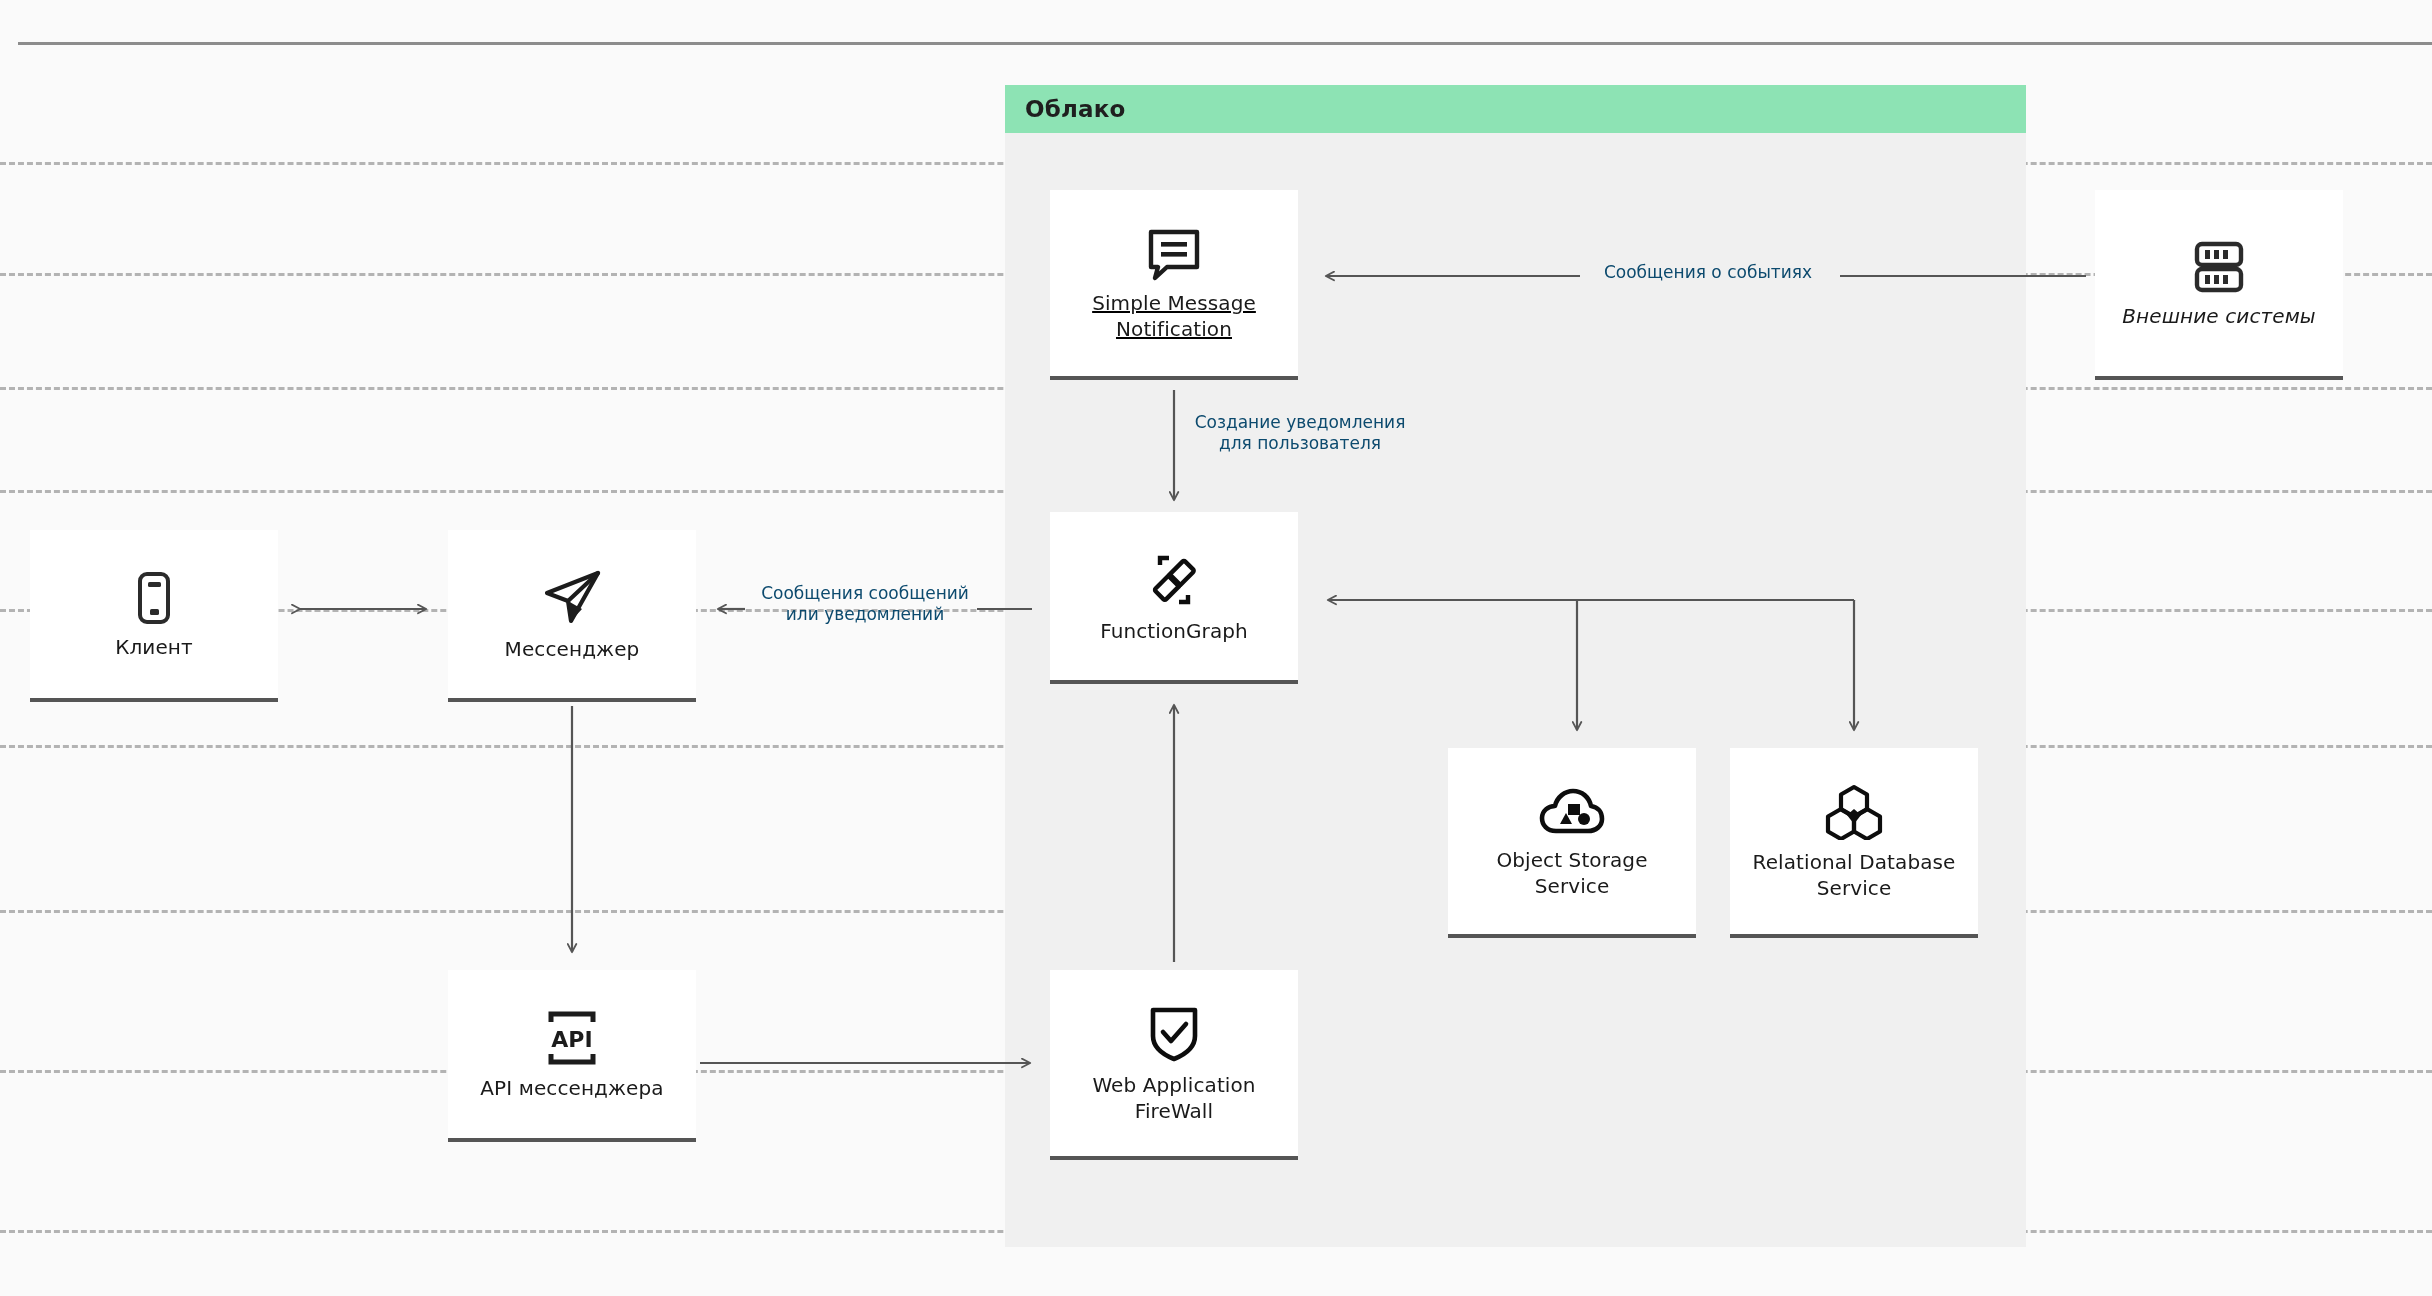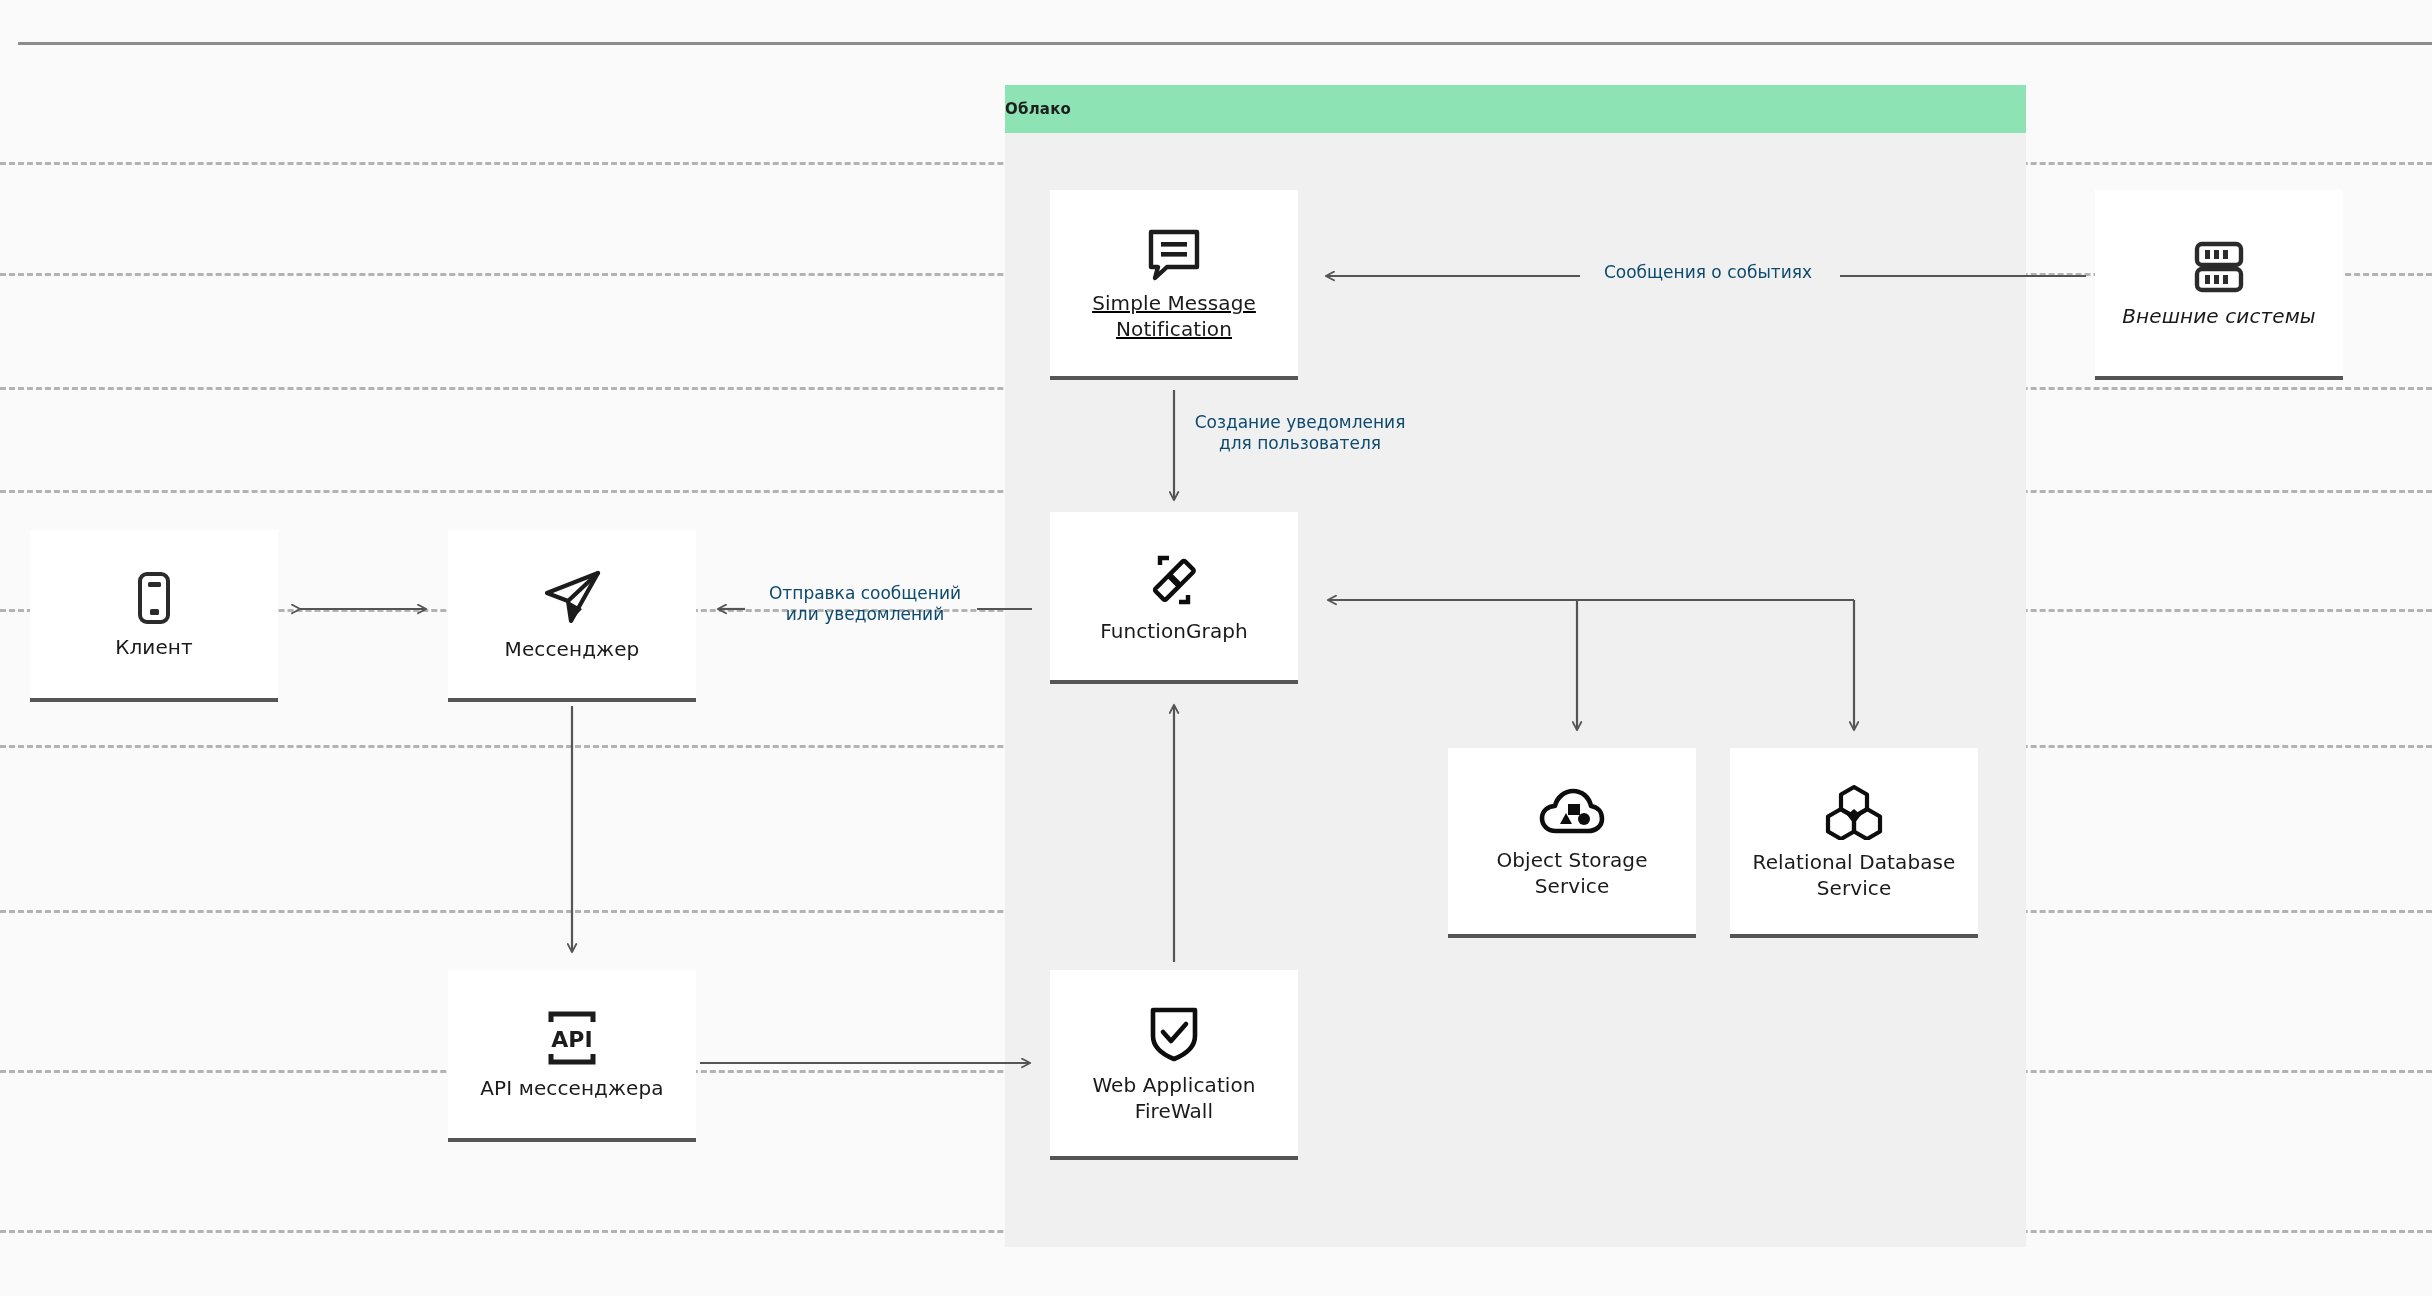--- a/index.html
+++ b/index.html
@@ -26,21 +26,22 @@
     position: absolute; left: 1005px; top: 85px;
     width: 1021px; height: 1162px;
     background: #f0f0f0;
   }
   #cloud-header {
     position: absolute; left: 0; top: 0; width: 100%; height: 48px;
     background: #8de3b4;
     display: flex; align-items: center;
   }
   #cloud-header .ttl {
-    font-size: 15px; font-weight: bold; color: #1f1f1f;
+    margin-left: 20px;
+    font-size: 23px; font-weight: bold; color: #1f1f1f;
     letter-spacing: .2px;
   }
 
   
   .node {
     position: absolute;
     background: #ffffff;
     border-bottom: 4px solid #555555;
     display: flex; flex-direction: column;
     align-items: center; justify-content: center;
@@ -244,16 +245,16 @@
         <rect x="26" y="35" width="5" height="9" fill="#2b2b2b"></rect>
         <rect x="35" y="35" width="5" height="9" fill="#2b2b2b"></rect>
       </svg>
     </span>
     <span class="lbl">Внешние системы</span>
   </div>
 
   <div class="elabel" id="lbl-events">Сообщения о событиях</div>
   <div class="elabel" id="lbl-create">Создание уведомления
 для пользователя</div>
-  <div class="elabel" id="lbl-send">Отправка сообщений
+  <div class="elabel" id="lbl-send">Сообщения сообщений
 или уведомлений</div>
 
 </div>
 
 </body></html>

